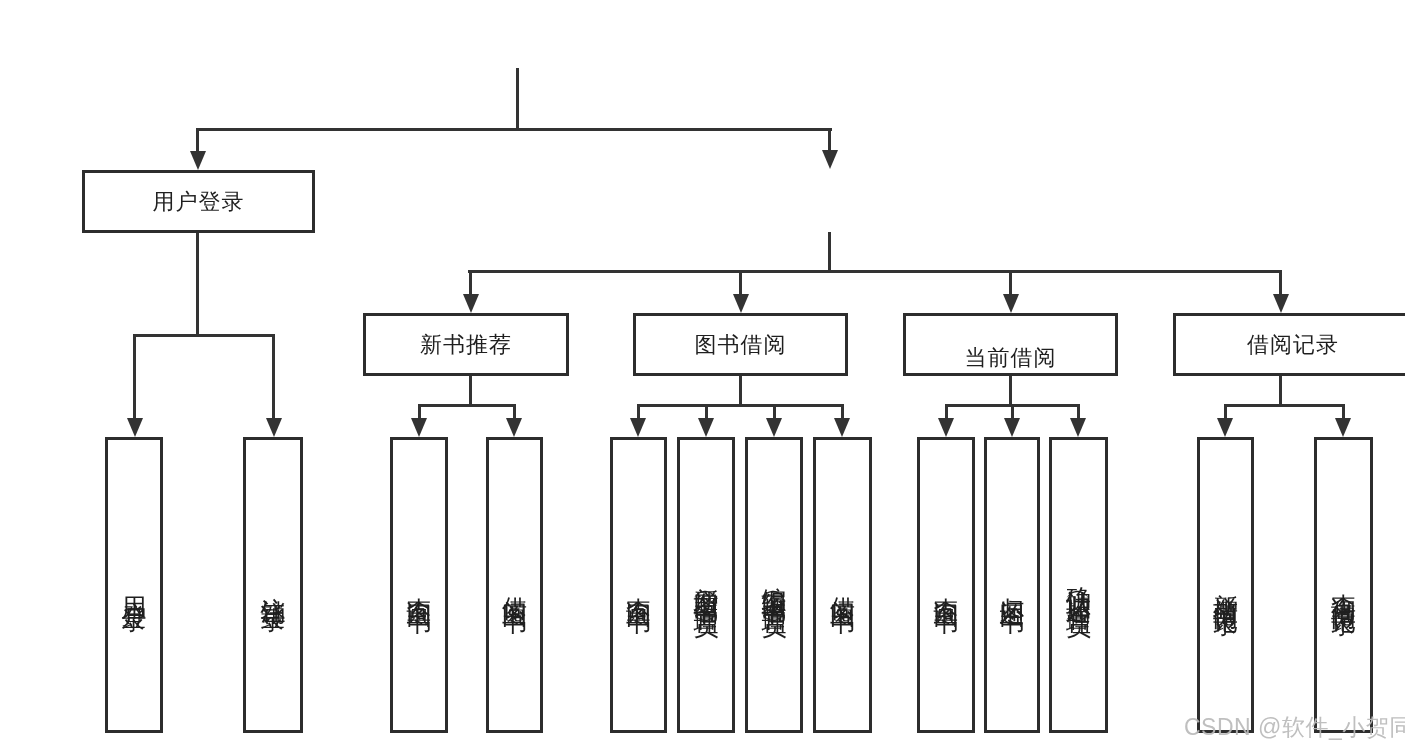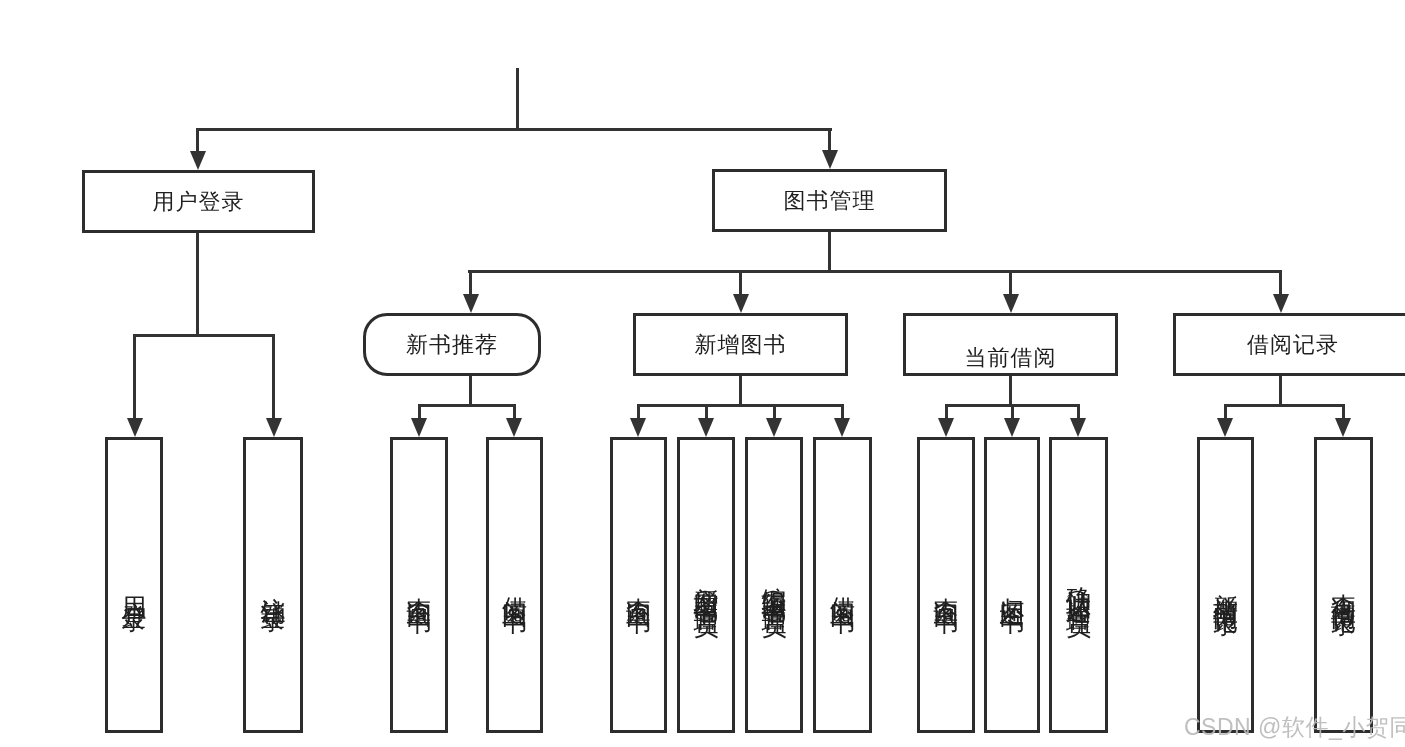--- a/index.html
+++ b/index.html
@@ -62,29 +62,26 @@
 </style>
 </head>
 <body>
 
 <div id="canvas">
 
 
   <div class="box" style="left:82px; top:170px; width:233px; height:63px;">
     <span class="h-label">用户登录</span>
   </div>
-  <div class="box" style="left:712px; top:169px; width:235px; height:63px;">
-    <span class="h-label">图书管理</span>
-  </div>
 
-  <div class="box" style="left:363px; top:313px; width:178px; height:63px;border-radius:24px;">
+  <div class="box" style="left:363px; top:313px; width:206px; height:63px;">
     <span class="h-label">新书推荐</span>
   </div>
   <div class="box" style="left:633px; top:313px; width:215px; height:63px;">
-    <span class="h-label">新增图书</span>
+    <span class="h-label">图书借阅</span>
   </div>
   <div class="box" style="left:903px; top:313px; width:215px; height:63px;align-items:flex-end;">
     <span class="h-label">当前借阅</span>
   </div>
   <div class="box" style="left:1173px; top:313px; width:240px; height:63px;">
     <span class="h-label">借阅记录</span>
   </div>
 
   <div class="box leaf" style="left:105px; top:437px; width:58px; height:296px;">
     <span>用户登录</span>

